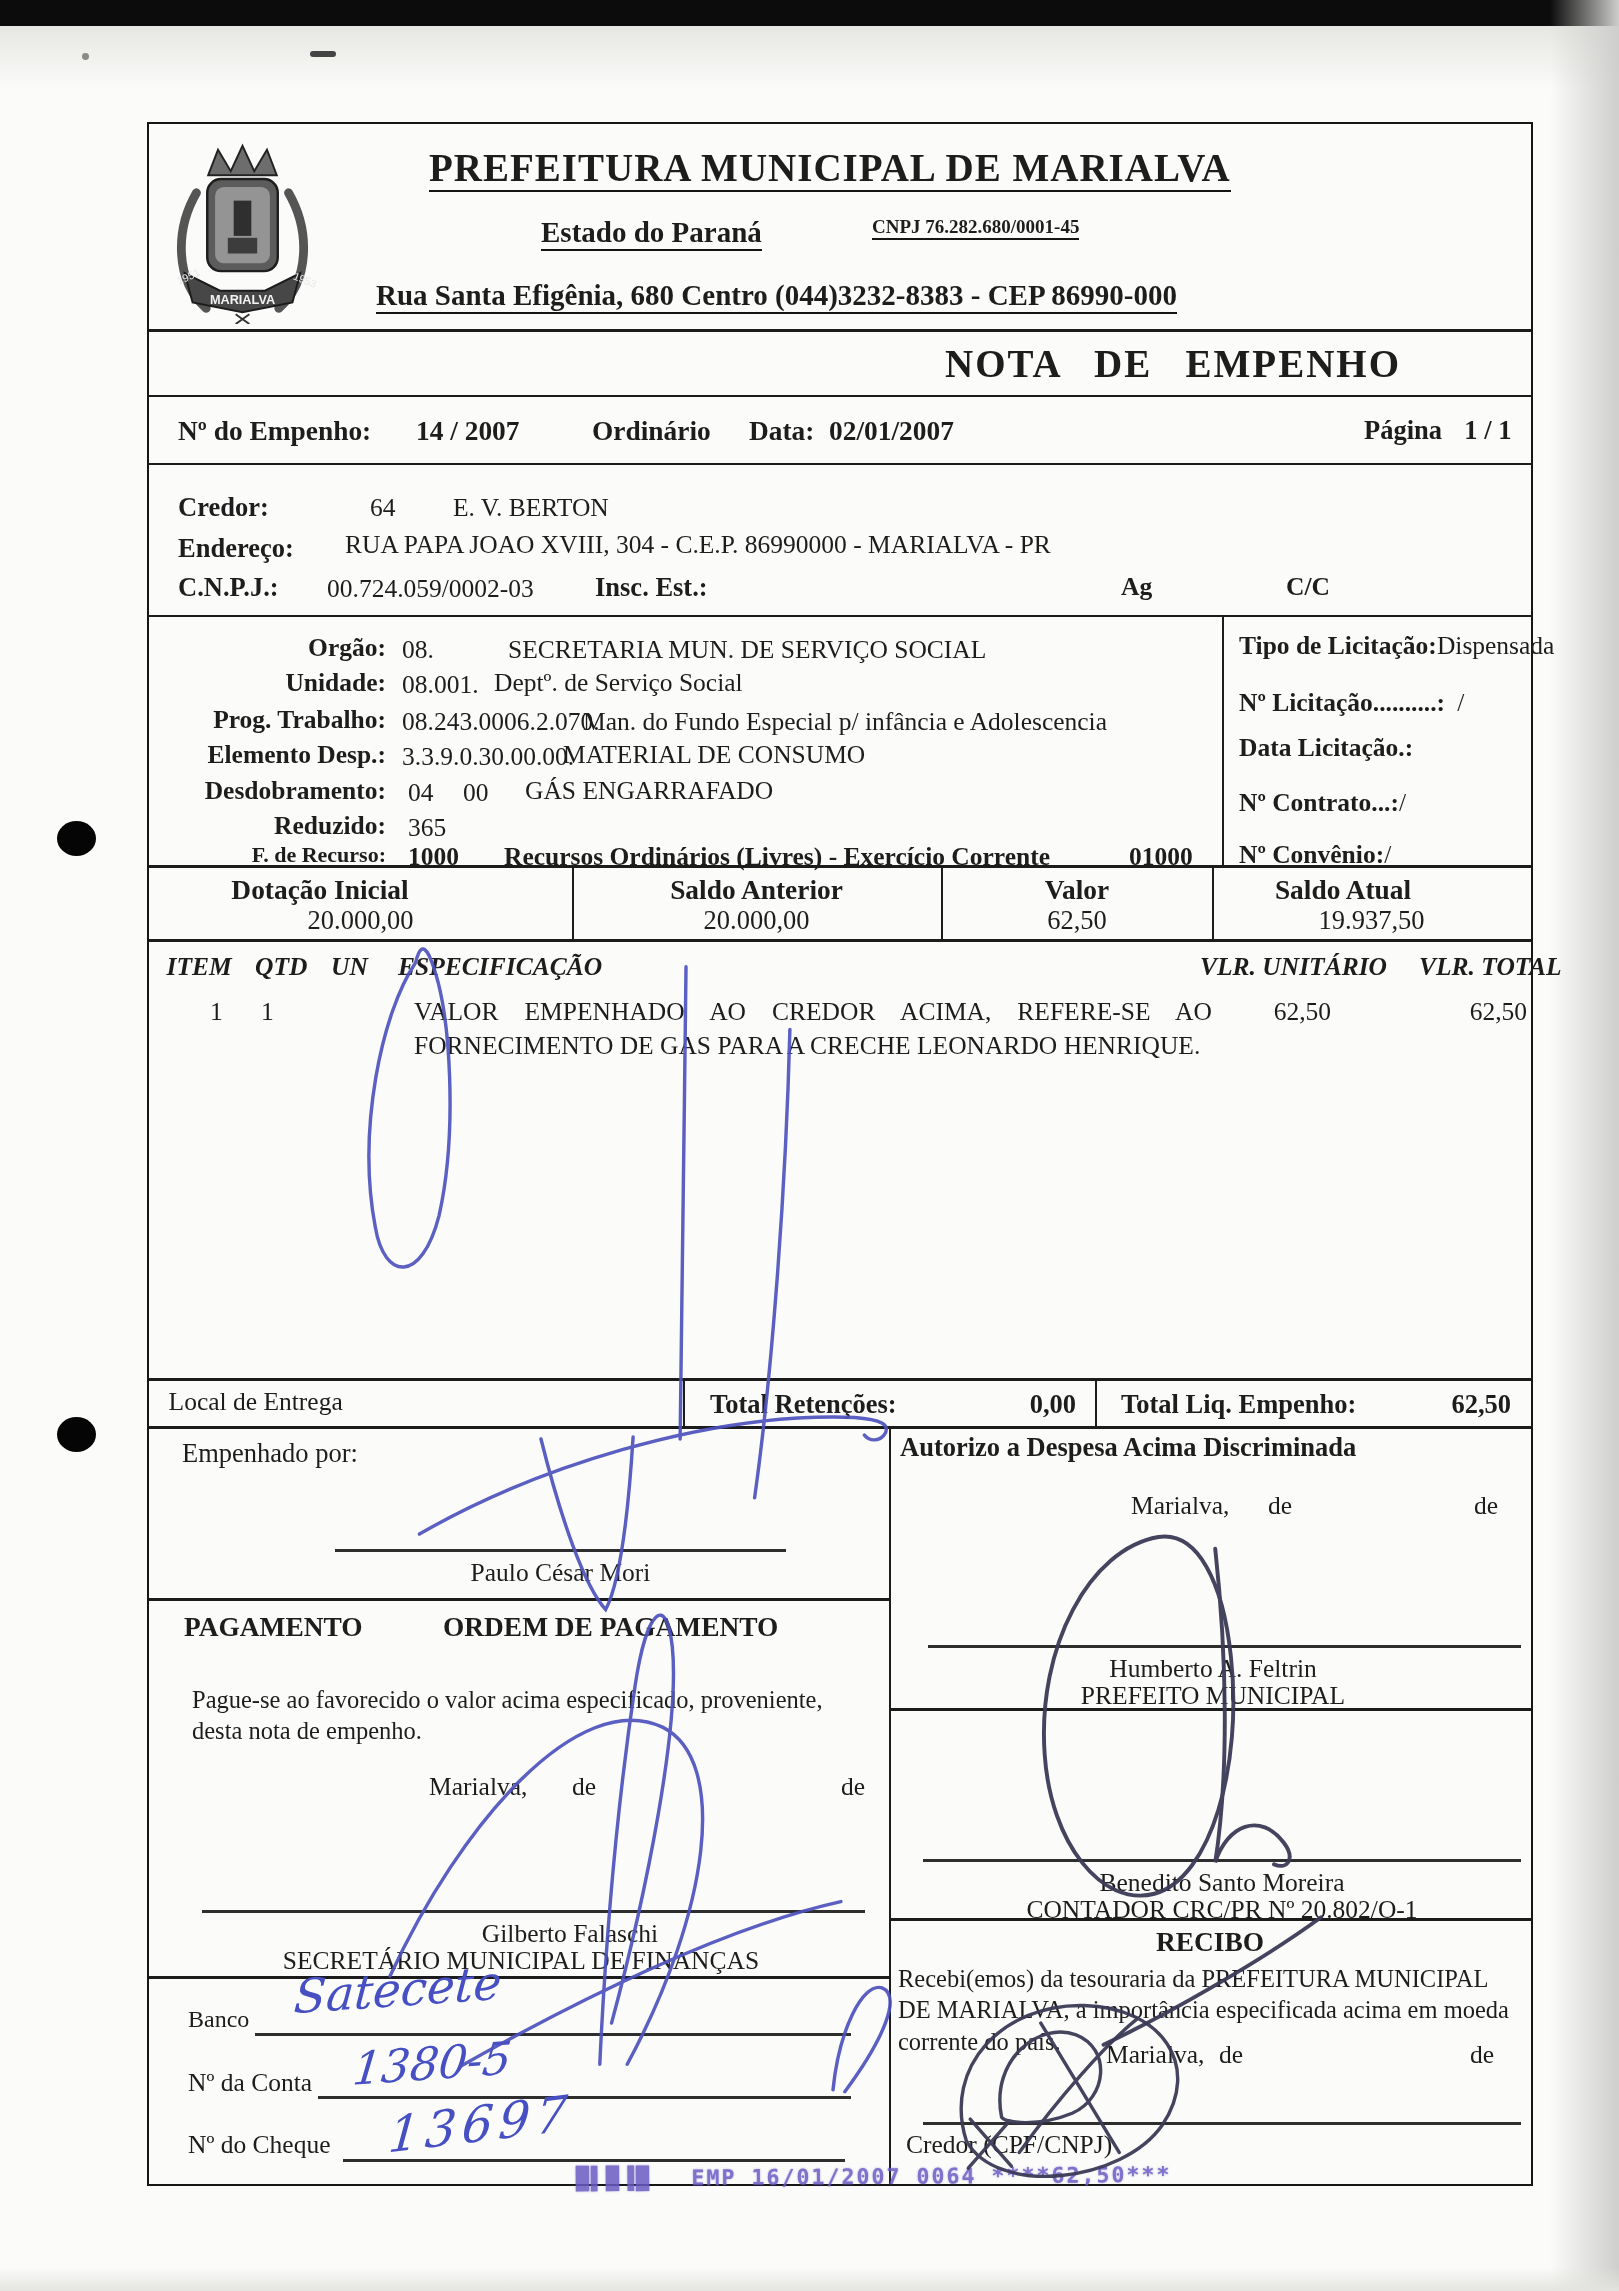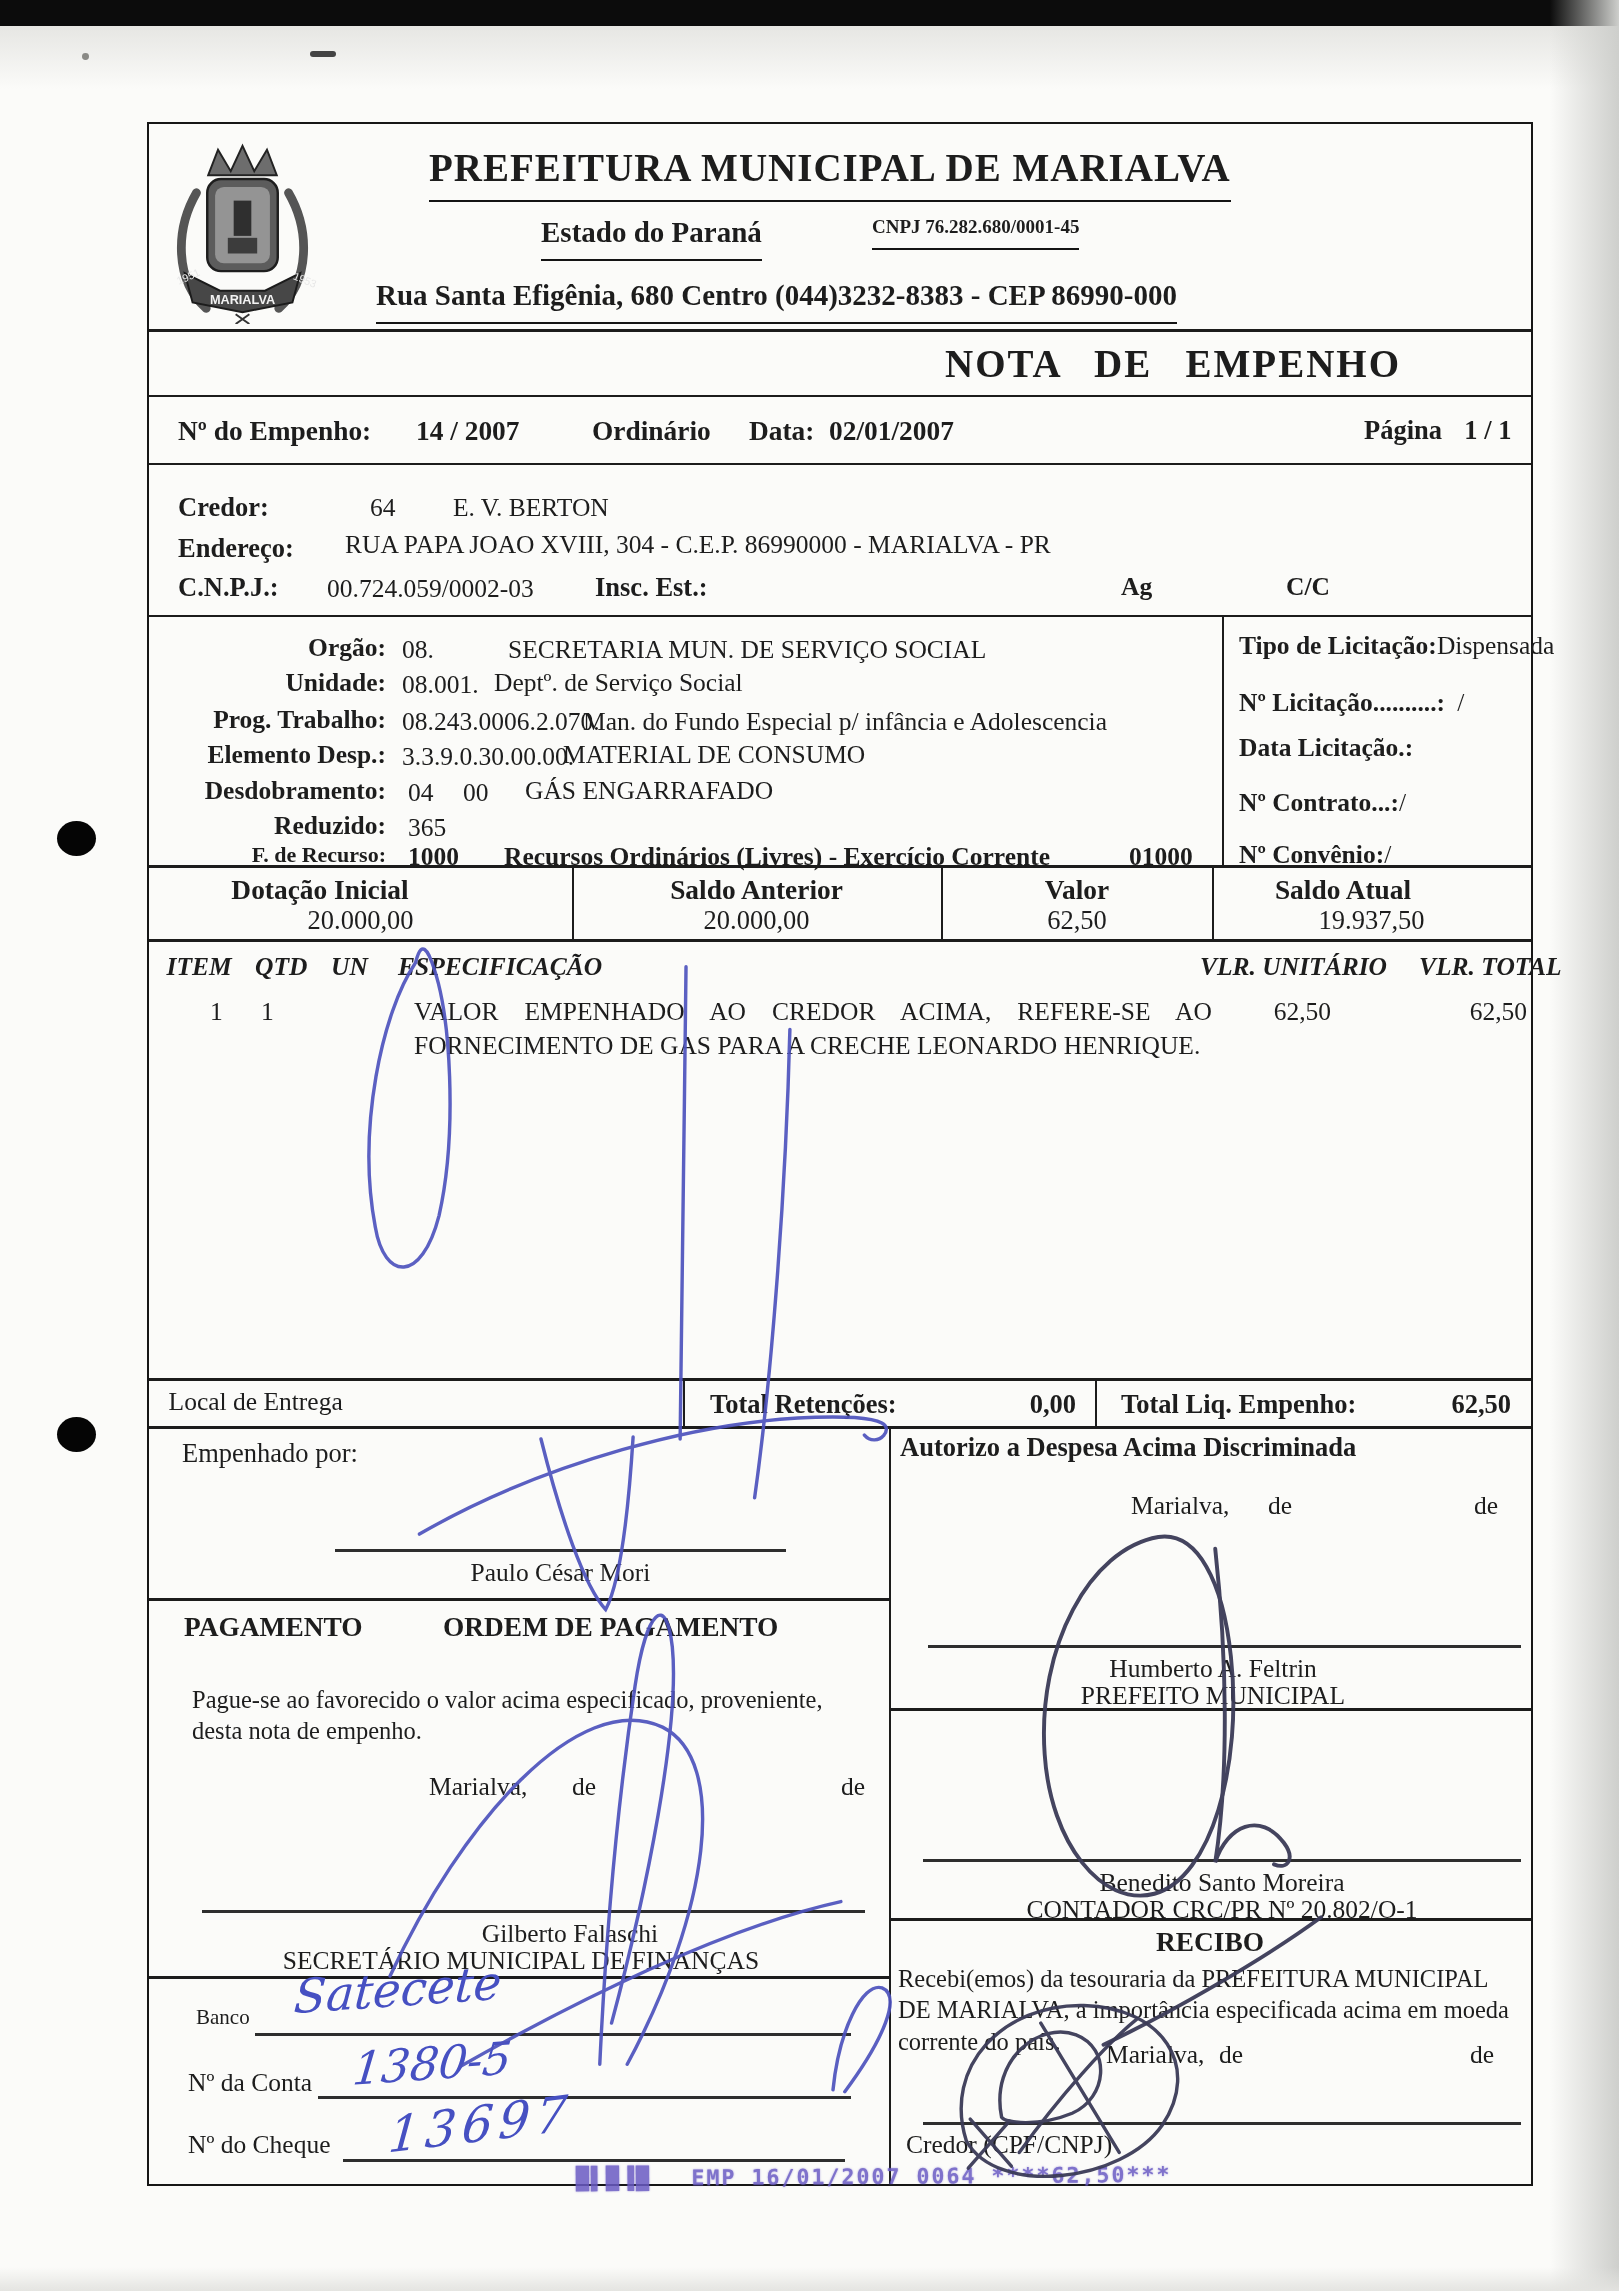--- a/index.html
+++ b/index.html
@@ -11,21 +11,21 @@
   }
   .t{position:absolute;white-space:nowrap;line-height:1.12}
   .p{position:absolute;line-height:1.28}
   .b{font-weight:bold}
   .i{font-style:italic}
   .ctr{text-align:center}
   .rgt{text-align:right}
   .hl{position:absolute;background:#1c1c1c;height:2px}
   .vl{position:absolute;background:#1c1c1c;width:2px}
   .sigline{position:absolute;background:#2e2e2e;height:2.9px}
-  .underl{border-bottom:2.9px solid #141414;padding-bottom:11px}
+  .underl{border-bottom:2.9px solid #141414;padding-bottom:1px}
   .form{
     position:absolute;left:147px;top:122px;width:1382px;height:2060px;
     border:2.9px solid #161616;background:transparent;
   }
   .topbar{position:absolute;left:0;top:0;width:1619px;height:25.5px;background:#0c0c0c}
   .edge-top{position:absolute;left:0;top:25.5px;width:1619px;height:63px;
     background:linear-gradient(#e6e6e3,rgba(246,246,244,0))}
   .edge-right{position:absolute;right:0;top:0;width:69px;height:2292px;
     background:linear-gradient(to left,#cecfcc,rgba(244,244,242,0))}
   .edge-bottom{position:absolute;left:0;bottom:0;width:1619px;height:25.5px;
@@ -240,21 +240,21 @@
       <div class="t" style="left:423px;top:1649px;font-size:25.5px">de</div>
       <div class="t" style="left:692px;top:1649px;font-size:25.5px">de</div>
     </div>
 
     <div class="sigline" style="left:53px;top:1786px;width:663px"></div>
     <div class="t ctr" style="left:78px;top:1796px;width:686px;font-size:25.5px">Gilberto Falaschi</div>
     <div class="t ctr" style="left:29px;top:1823px;width:686px;font-size:25.5px">SECRETÁRIO MUNICIPAL DE FINANÇAS</div>
 
     <div class="hl" style="left:0;top:1852px;width:740px;height:2.9px"></div>
 
-    <div class="t" style="left:47px;top:1882px;font-size:21px">Banco</div>
+    <div class="t" style="left:39px;top:1882px;font-size:24px">Banco</div>
     <div class="sigline" style="left:106px;top:1909px;width:596px"></div>
     <div class="t" style="left:39px;top:1945px;font-size:25.5px">Nº da Conta</div>
     <div class="sigline" style="left:169px;top:1972px;width:533px"></div>
     <div class="t" style="left:39px;top:2007px;font-size:25.5px">Nº do Cheque</div>
     <div class="sigline" style="left:194px;top:2035px;width:502px"></div>
   </div>
 
   <div>
     <div class="t b" style="left:751px;top:1309px;font-size:26.5px">Autorizo a Despesa Acima Discriminada</div>
 

